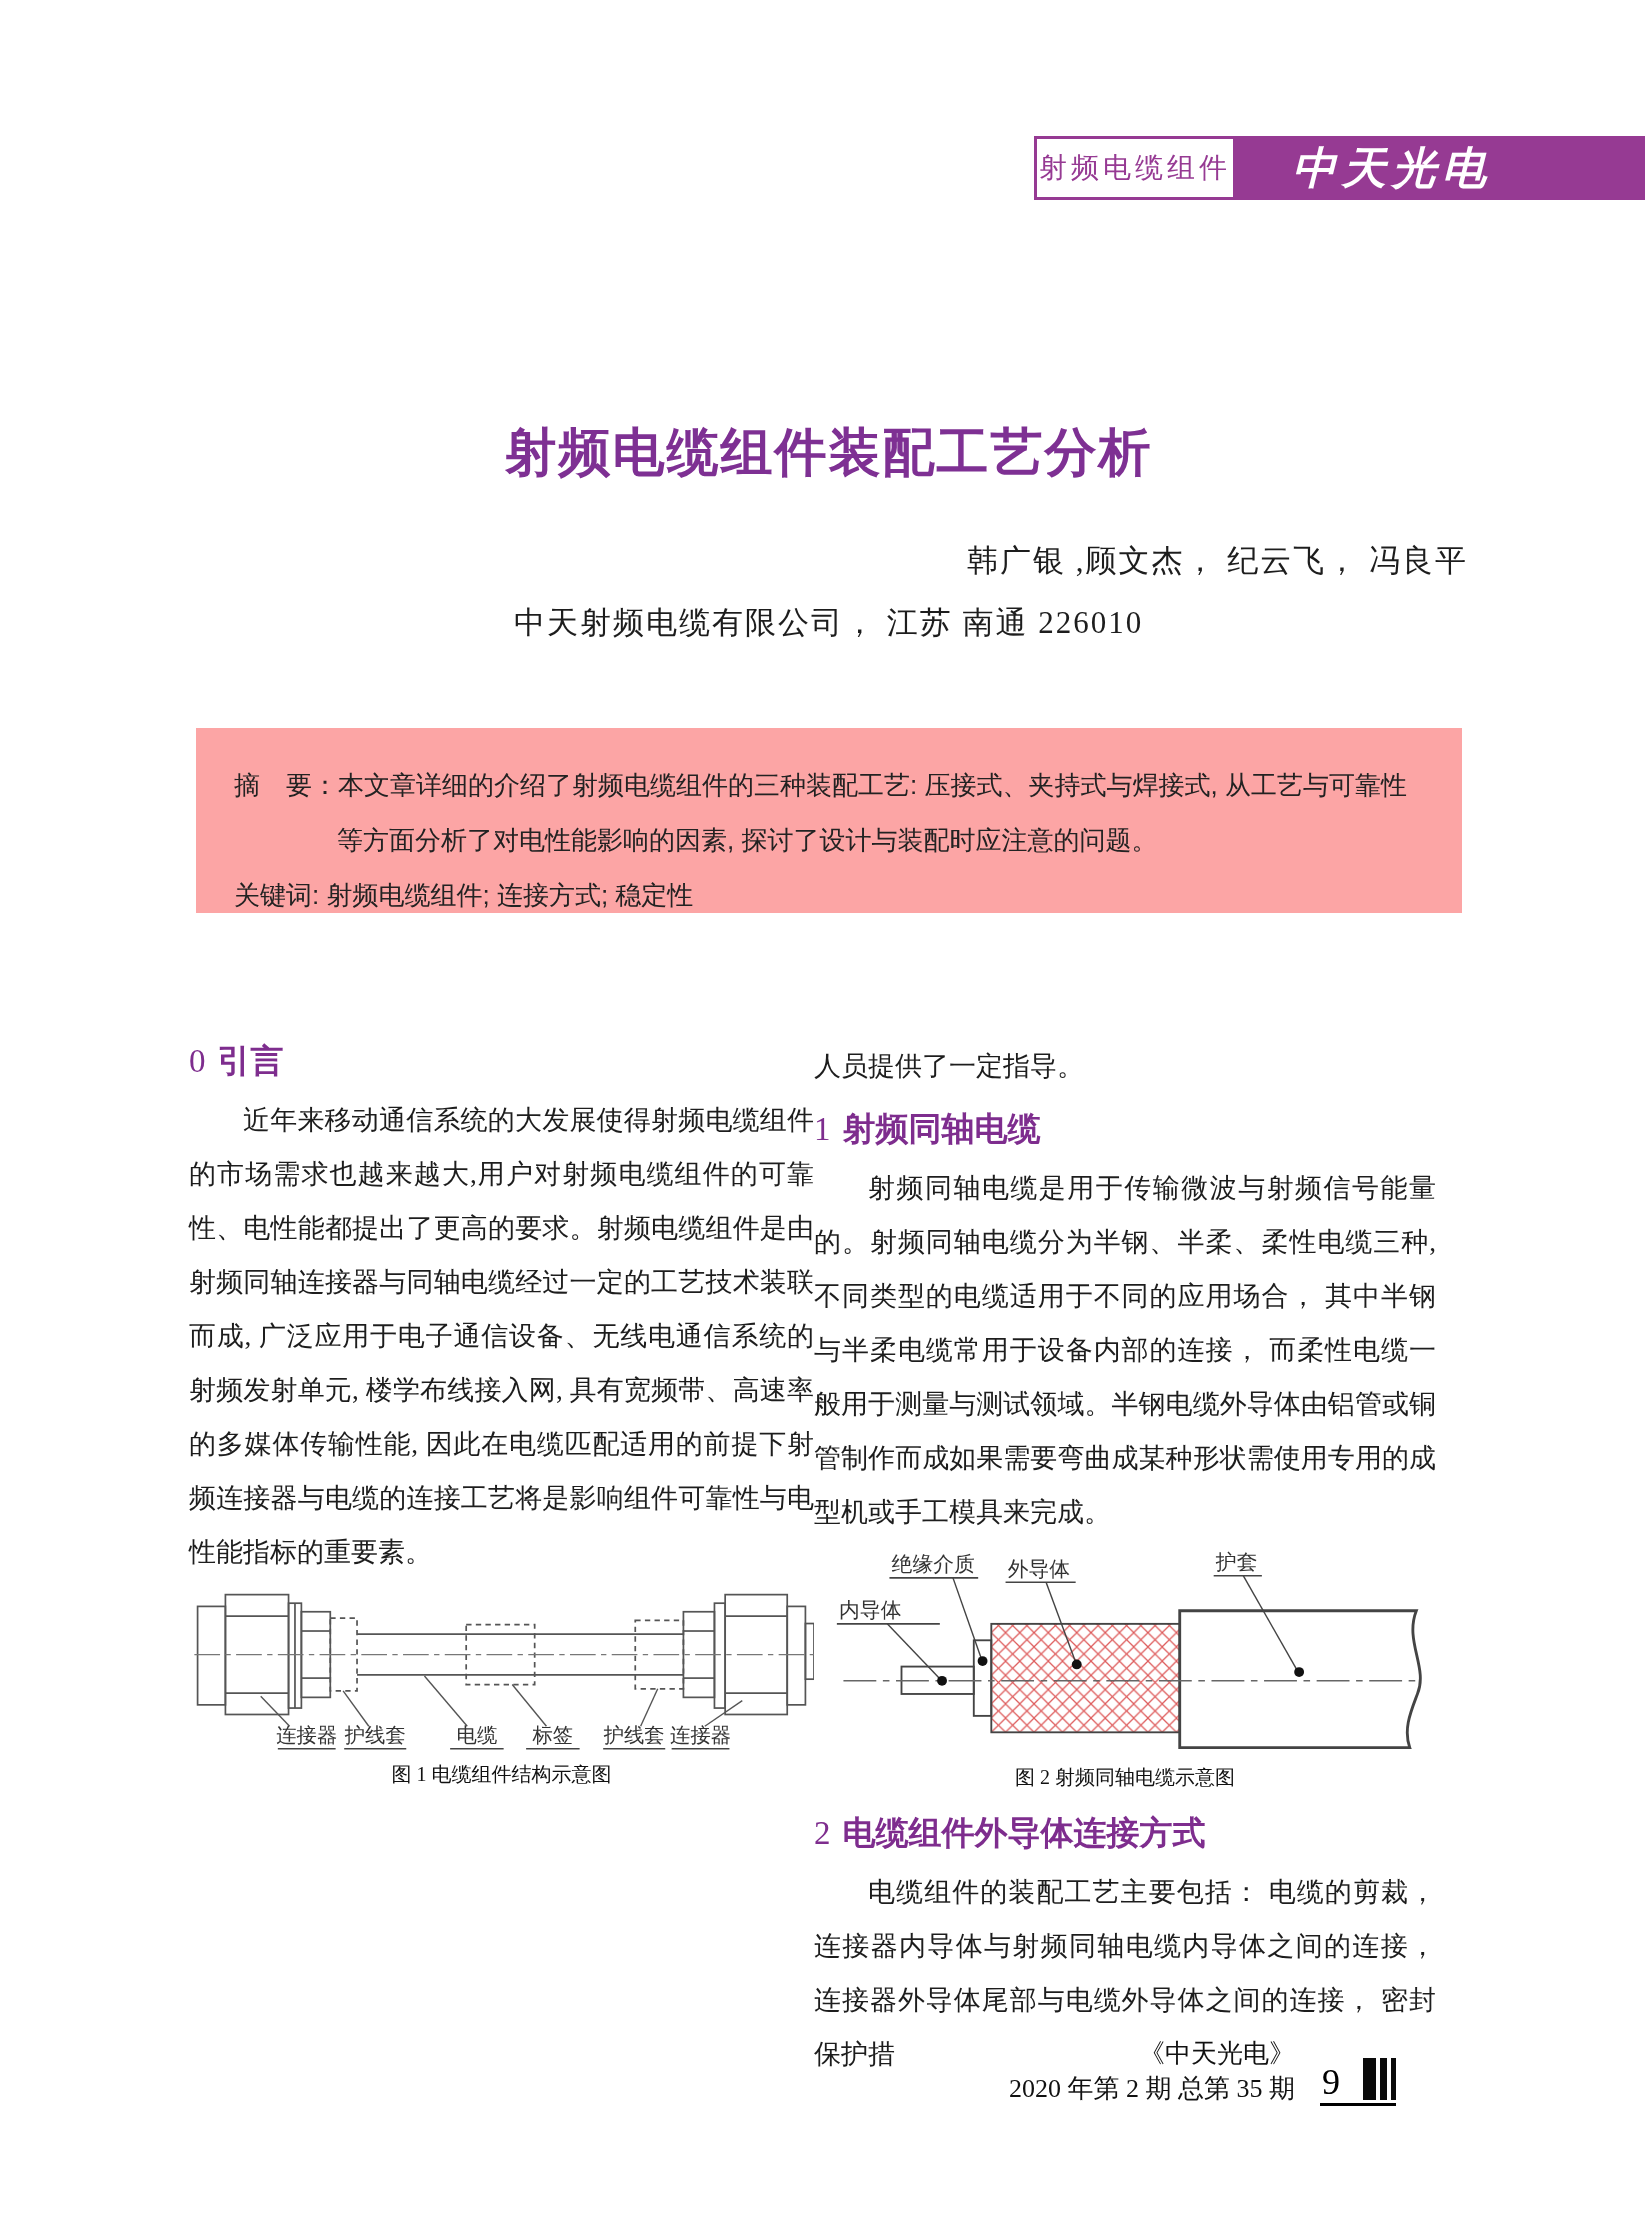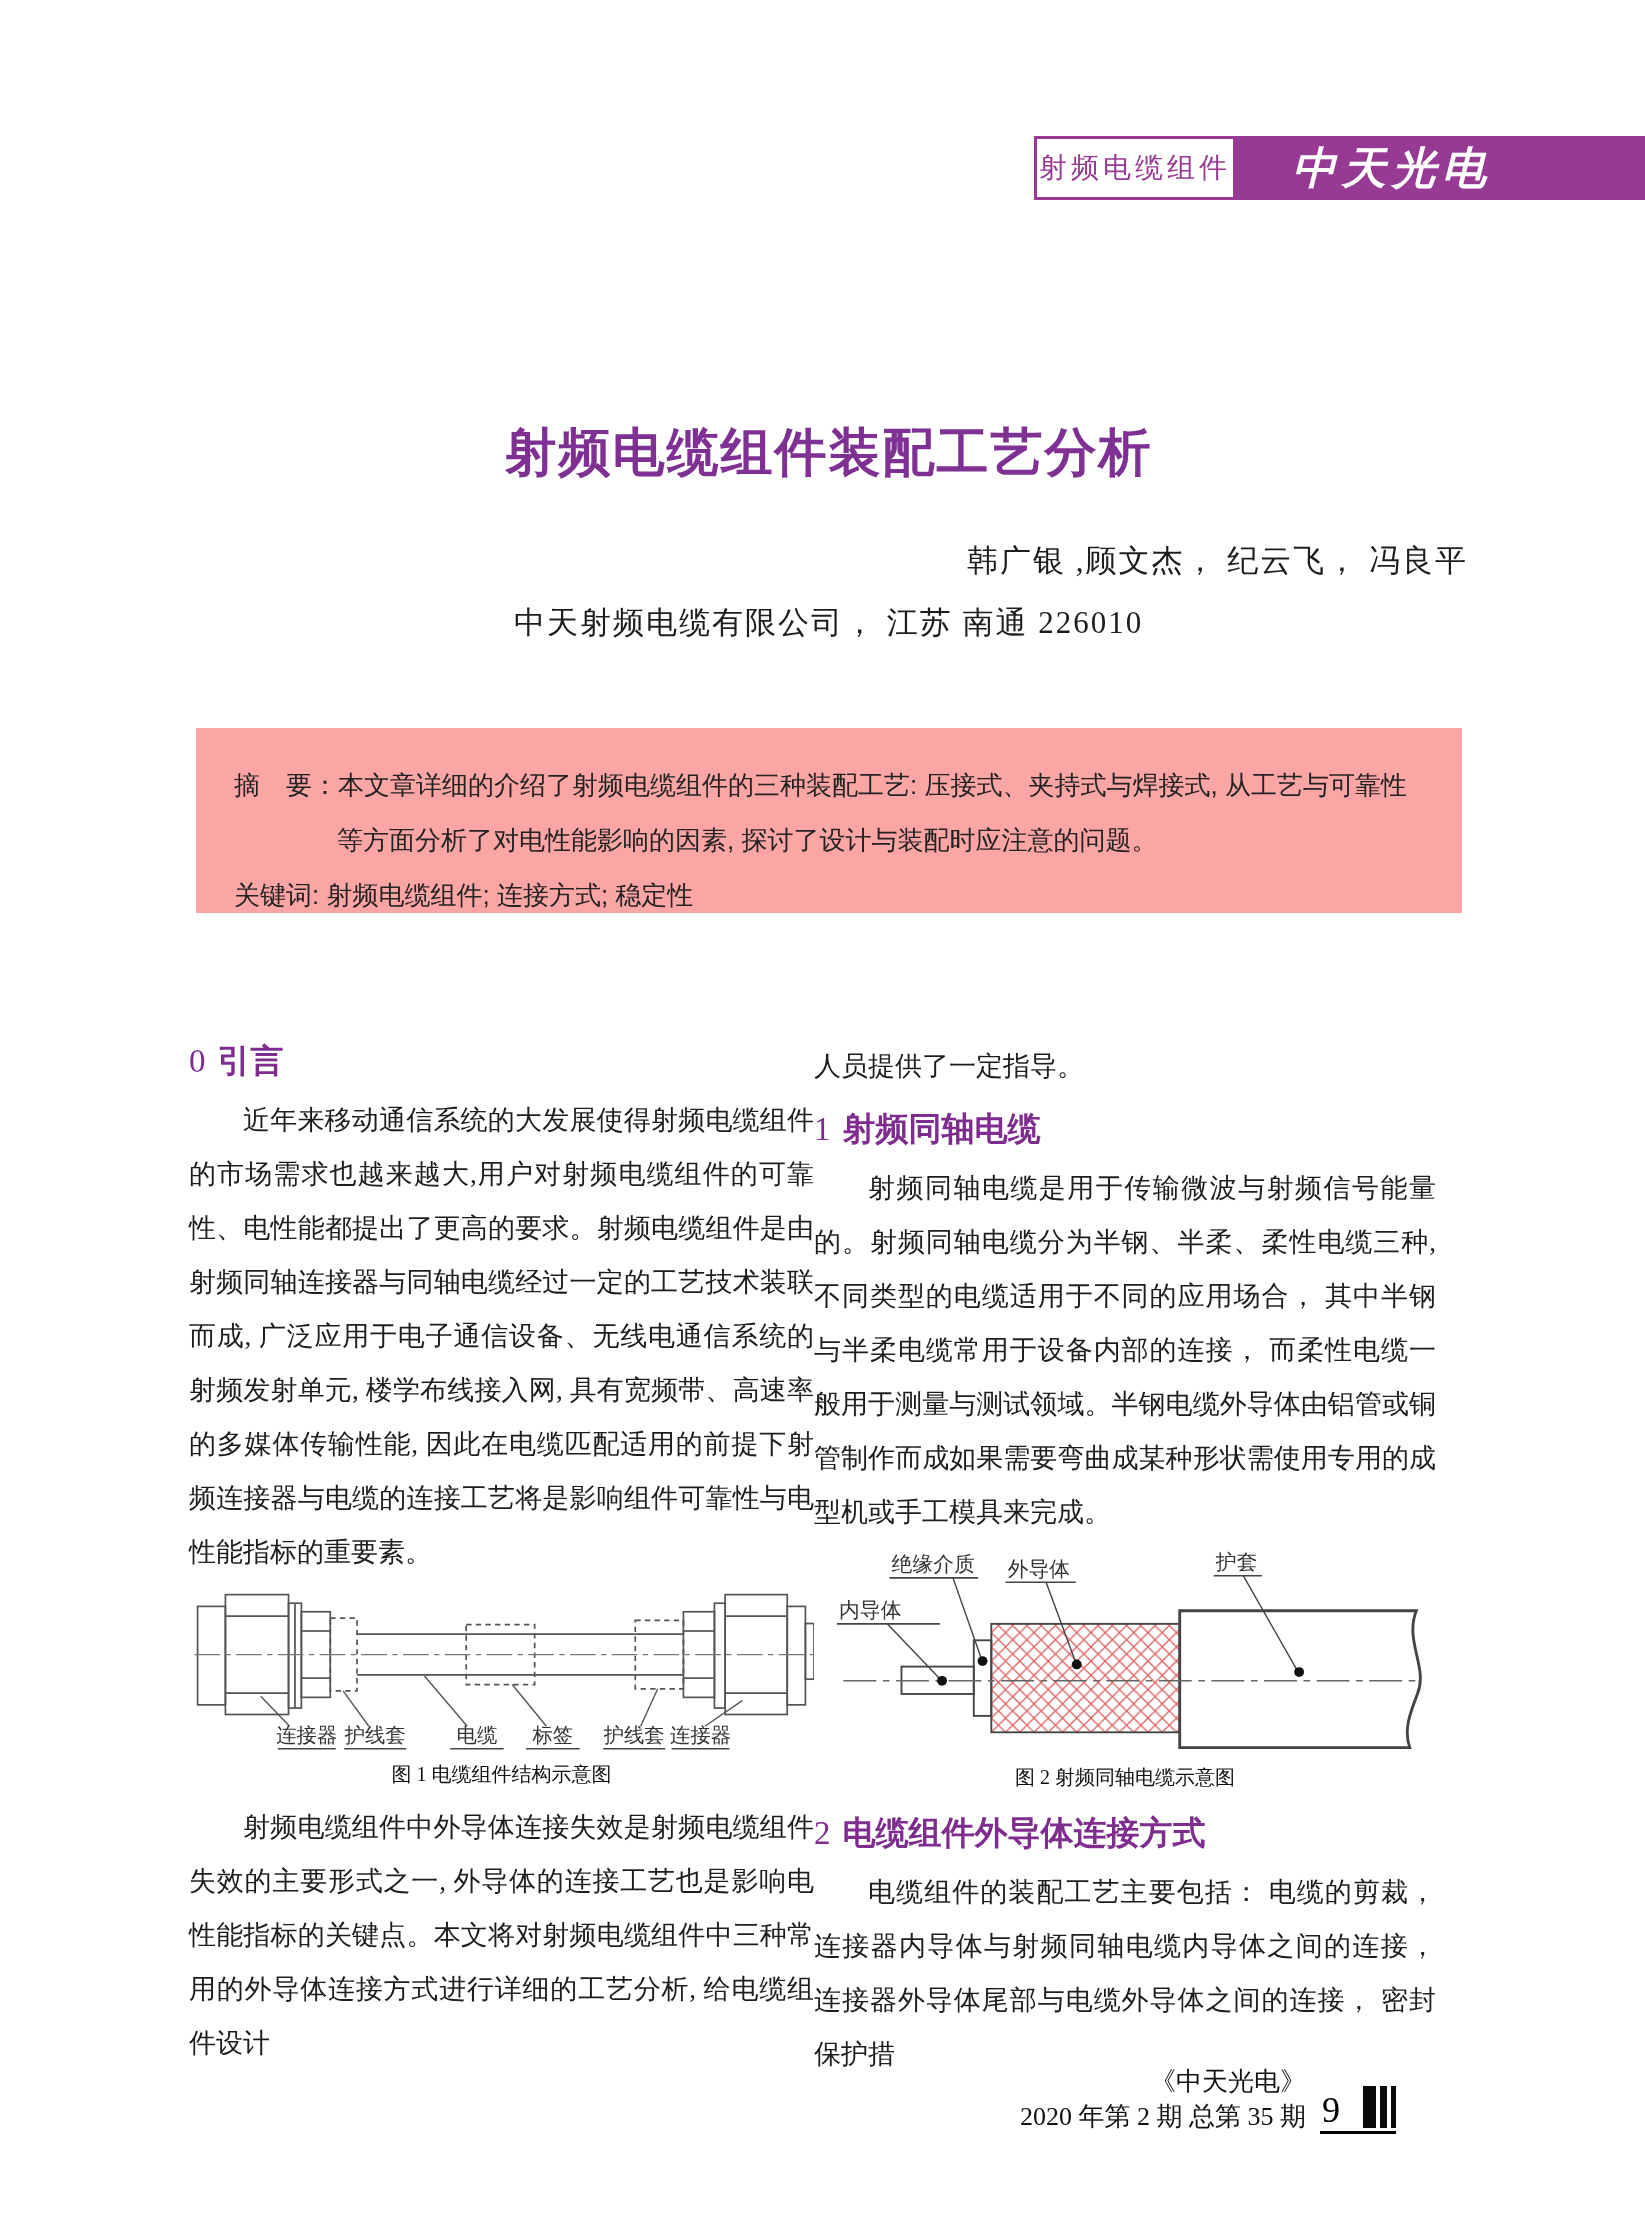--- a/index.html
+++ b/index.html
@@ -38,21 +38,21 @@
   h2.sec .hnum{font-family:"Liberation Serif","DejaVu Serif",serif;font-weight:normal;margin-right:12px;}
   h2.first{margin-top:0;}
 
   
   .fig{margin:6px 0 2px 0;text-align:center;}
   .fig svg{display:block;margin:0 auto;}
   .figcap{margin:2px 0 6px 0;font-size:20px;line-height:40px;text-align:center;color:#111;}
   .fig text{font-family:"Liberation Sans","DejaVu Sans",sans-serif;fill:#333;}
 
   
-  .footer{position:absolute;top:2036px;right:250px;display:flex;align-items:flex-end;gap:14px;margin-top:28px;}
+  .footer{position:absolute;top:2036px;right:250px;display:flex;align-items:flex-end;gap:25px;}
   .footer-lines{text-align:right;font-size:26px;line-height:35px;color:#111;}
   .pageblock{width:76px;height:52px;border-bottom:3px solid #000;box-sizing:border-box;
              display:flex;justify-content:space-between;align-items:flex-end;padding:0 0 3px 2px;}
   .pageno{font-size:36px;line-height:36px;color:#000;}
   .pagebars{display:flex;gap:4px;align-items:flex-end;height:42px;}
   .pagebars .b{background:#0a0a0a;height:42px;}
   .b1{width:13px;} .b2{width:7px;} .b3{width:5px;}
 </style>
 </head>
 <body>
@@ -134,21 +134,20 @@
               <line x1="173" y1="167" x2="231" y2="167"></line>
             <line x1="272" y1="167" x2="322" y2="167"></line>
               <line x1="343" y1="167" x2="393" y2="167"></line>
             <line x1="415" y1="167" x2="473" y2="167"></line>
               <line x1="479" y1="167" x2="533" y2="167"></line>
           </g>
         </svg>
         <p class="figcap">图 1 电缆组件结构示意图</p>
       </div>
 
-      <p class="bodyp indent">射频电缆组件中外导体连接失效是射频电缆组件失效的主要形式之一, 外导体的连接工艺也是影响电性能指标的关键点。本文将对射频电缆组件中三种常用的外导体连接方式进行详细的工艺分析, 给电缆组件设计</p>
     </div>
 
     <div class="col right">
       <p class="bodyp">人员提供了一定指导。</p>
 
       <h2 class="sec"><span class="hnum">1</span><span>射频同轴电缆</span></h2>
       <p class="bodyp indent">射频同轴电缆是用于传输微波与射频信号能量的。射频同轴电缆分为半钢、半柔、柔性电缆三种, 不同类型的电缆适用于不同的应用场合， 其中半钢与半柔电缆常用于设备内部的连接， 而柔性电缆一般用于测量与测试领域。半钢电缆外导体由铝管或铜管制作而成如果需要弯曲成某种形状需使用专用的成型机或手工模具来完成。</p>
 
       <div class="fig">
         <svg width="597" viewBox="45 24 545 192">

